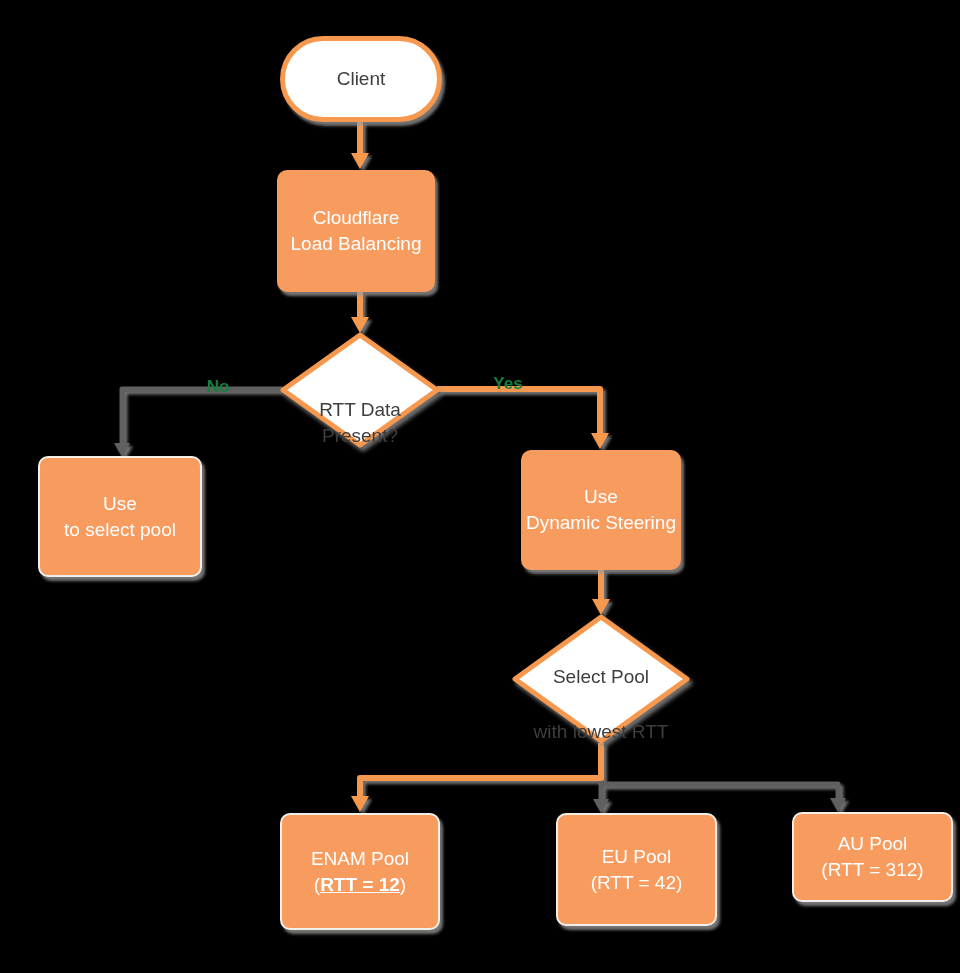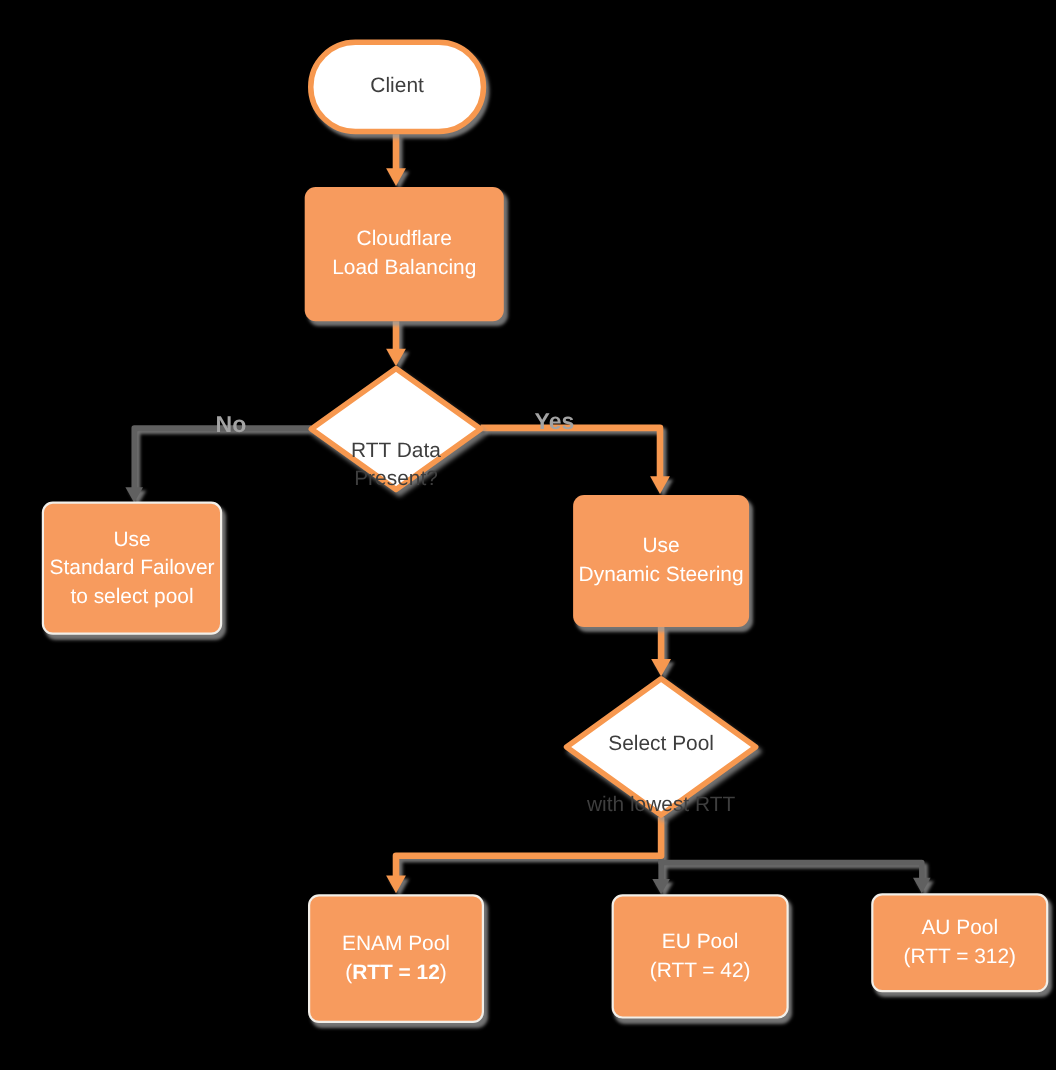--- a/index.html
+++ b/index.html
@@ -21,24 +21,24 @@
   .stadium{
     background:#FFFFFF;color:#3E3E3E;border:5px solid #F7984F;border-radius:46px;
     box-shadow:3px 4px 3px rgba(155,155,155,0.75);
   }
   .diamond-svg{position:absolute;filter:drop-shadow(3px 4px 2px rgba(150,150,150,0.75));}
   .diamond-text{
     position:absolute;display:flex;flex-direction:column;align-items:center;justify-content:flex-end;
     text-align:center;color:#3E3E3E;font-size:19px;line-height:26px;
   }
   .edge-label{
-    position:absolute;color:#a3a3a3;font-size:21px;font-weight:bold;
-    width:44px;line-height:20px;
+    position:absolute;color:#15803d;font-size:17px;font-weight:bold;
+    text-align:center;width:44px;line-height:20px;
   }
-  .b{font-weight:bold;}
+  .b{font-weight:bold;text-decoration:underline;}
 </style>
 </head>
 <body>
 
 <div id="canvas">
 
   <svg id="edges" viewBox="0 0 960 973">
 
     <g stroke="#606060" stroke-width="5" fill="none" stroke-linejoin="round">
       <path d="M 283 389 L 122 389 L 122 446"></path>
@@ -72,39 +72,38 @@
     <g stroke="#F7984F" stroke-width="6" fill="none" stroke-linejoin="round">
       <path d="M 601 743 L 601 778 L 360 778 L 360 797"></path>
     </g>
     <polygon points="351,796 369,796 360,812" fill="#F7984F"></polygon>
   </svg>
 
   <div class="node stadium" style="left:280px;top:36px;width:162px;height:86px;">
     <span>Client</span>
   </div>
 
-  <div class="node rect" style="left:277px;top:170px;width:181px;height:122px;">
+  <div class="node rect" style="left:277px;top:170px;width:158px;height:122px;">
     <span>Cloudflare</span>
     <span>Load Balancing</span>
   </div>
 
   <svg class="diamond-svg" style="left:280px;top:331px;" width="160" height="118" viewBox="0 0 160 118">
     <polygon points="80,4 157,59 80,114 3,59" fill="#FFFFFF" stroke="#F7984F" stroke-width="5" stroke-linejoin="round"></polygon>
   </svg>
   <div class="diamond-text" style="left:280px;top:331px;width:160px;height:118px;">
     <span>RTT Data</span>
     <span>Present?</span>
   </div>
 
   <span class="edge-label" style="left:196px;top:377px;">No</span>
   <span class="edge-label" style="left:486px;top:374px;">Yes</span>
 
   <div class="node rect bordered" style="left:38px;top:456px;width:164px;height:121px;">
     <span>Use</span>
-    <span>Standard Failover</span>
     <span>to select pool</span>
   </div>
 
   <div class="node rect" style="left:521px;top:450px;width:160px;height:120px;">
     <span>Use</span>
     <span>Dynamic Steering</span>
   </div>
 
   <svg class="diamond-svg" style="left:511px;top:613px;" width="180" height="132" viewBox="0 0 180 132">
     <polygon points="90,4 176,66 90,128 4,66" fill="#FFFFFF" stroke="#F7984F" stroke-width="5" stroke-linejoin="round"></polygon>

